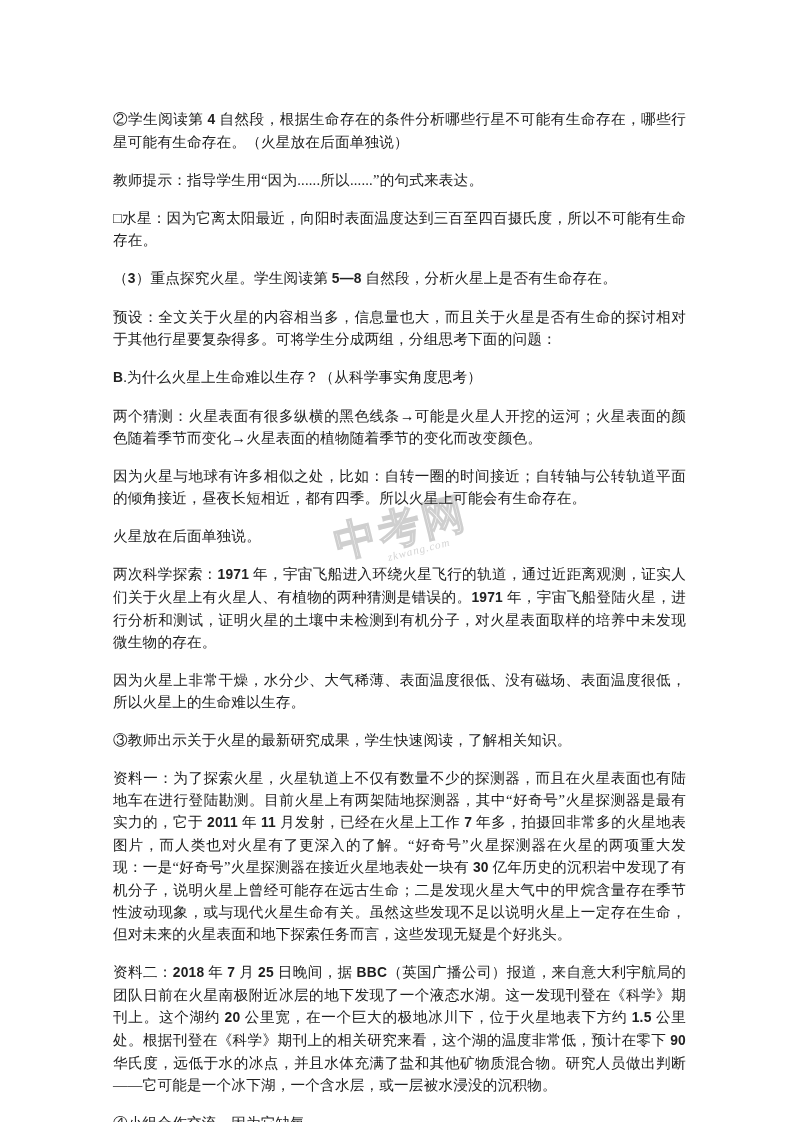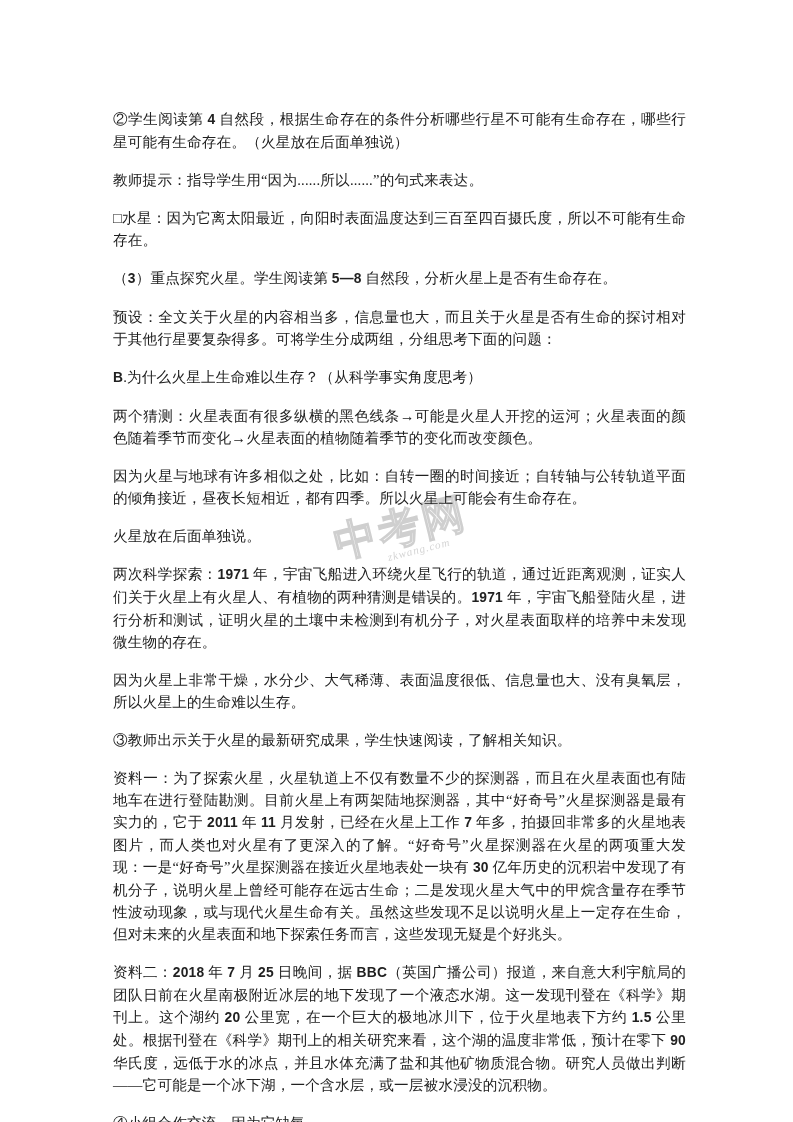--- a/index.html
+++ b/index.html
@@ -86,20 +86,20 @@
     <p class="doc-par">②学生阅读第 <span class="latin">4</span> 自然段，根据生命存在的条件分析哪些行星不可能有生命存在，哪些行星可能有生命存在。（火星放在后面单独说）</p>
     <p class="doc-par">教师提示：指导学生用“因为......所以......”的句式来表达。</p>
     <p class="doc-par">□水星：因为它离太阳最近，向阳时表面温度达到三百至四百摄氏度，所以不可能有生命存在。</p>
     <p class="doc-par">（<span class="latin">3</span>）重点探究火星。学生阅读第 <span class="latin">5—8</span> 自然段，分析火星上是否有生命存在。</p>
     <p class="doc-par">预设：全文关于火星的内容相当多，信息量也大，而且关于火星是否有生命的探讨相对于其他行星要复杂得多。可将学生分成两组，分组思考下面的问题：</p>
     <p class="doc-par"><span class="latin">B</span>.为什么火星上生命难以生存？（从科学事实角度思考）</p>
     <p class="doc-par">两个猜测：火星表面有很多纵横的黑色线条→可能是火星人开挖的运河；火星表面的颜色随着季节而变化→火星表面的植物随着季节的变化而改变颜色。</p>
     <p class="doc-par">因为火星与地球有许多相似之处，比如：自转一圈的时间接近；自转轴与公转轨道平面的倾角接近，昼夜长短相近，都有四季。所以火星上可能会有生命存在。</p>
     <p class="doc-par">火星放在后面单独说。</p>
     <p class="doc-par">两次科学探索：<span class="latin">1971</span> 年，宇宙飞船进入环绕火星飞行的轨道，通过近距离观测，证实人们关于火星上有火星人、有植物的两种猜测是错误的。<span class="latin">1971</span> 年，宇宙飞船登陆火星，进行分析和测试，证明火星的土壤中未检测到有机分子，对火星表面取样的培养中未发现微生物的存在。</p>
-    <p class="doc-par">因为火星上非常干燥，水分少、大气稀薄、表面温度很低、信息量也大、没有臭氧层，所以火星上的生命难以生存。</p>
+    <p class="doc-par">因为火星上非常干燥，水分少、大气稀薄、表面温度很低、没有磁场、表面温度很低，所以火星上的生命难以生存。</p>
     <p class="doc-par">③教师出示关于火星的最新研究成果，学生快速阅读，了解相关知识。</p>
     <p class="doc-par">资料一：为了探索火星，火星轨道上不仅有数量不少的探测器，而且在火星表面也有陆地车在进行登陆勘测。目前火星上有两架陆地探测器，其中“好奇号”火星探测器是最有实力的，它于 <span class="latin">2011</span> 年 <span class="latin">11</span> 月发射，已经在火星上工作 <span class="latin">7</span> 年多，拍摄回非常多的火星地表图片，而人类也对火星有了更深入的了解。“好奇号”火星探测器在火星的两项重大发现：一是“好奇号”火星探测器在接近火星地表处一块有 <span class="latin">30</span> 亿年历史的沉积岩中发现了有机分子，说明火星上曾经可能存在远古生命；二是发现火星大气中的甲烷含量存在季节性波动现象，或与现代火星生命有关。虽然这些发现不足以说明火星上一定存在生命，但对未来的火星表面和地下探索任务而言，这些发现无疑是个好兆头。</p>
     <p class="doc-par">资料二：<span class="latin">2018</span> 年 <span class="latin">7</span> 月 <span class="latin">25</span> 日晚间，据 <span class="latin">BBC</span>（英国广播公司）报道，来自意大利宇航局的团队日前在火星南极附近冰层的地下发现了一个液态水湖。这一发现刊登在《科学》期刊上。这个湖约 <span class="latin">20</span> 公里宽，在一个巨大的极地冰川下，位于火星地表下方约 <span class="latin">1.5</span> 公里处。根据刊登在《科学》期刊上的相关研究来看，这个湖的温度非常低，预计在零下 <span class="latin">90</span> 华氏度，远低于水的冰点，并且水体充满了盐和其他矿物质混合物。研究人员做出判断——它可能是一个冰下湖，一个含水层，或一层被水浸没的沉积物。</p>
     <p class="doc-par">④小组合作交流，因为它缺氧。</p>
   </div>
 
 </div>
 
 </body></html>

